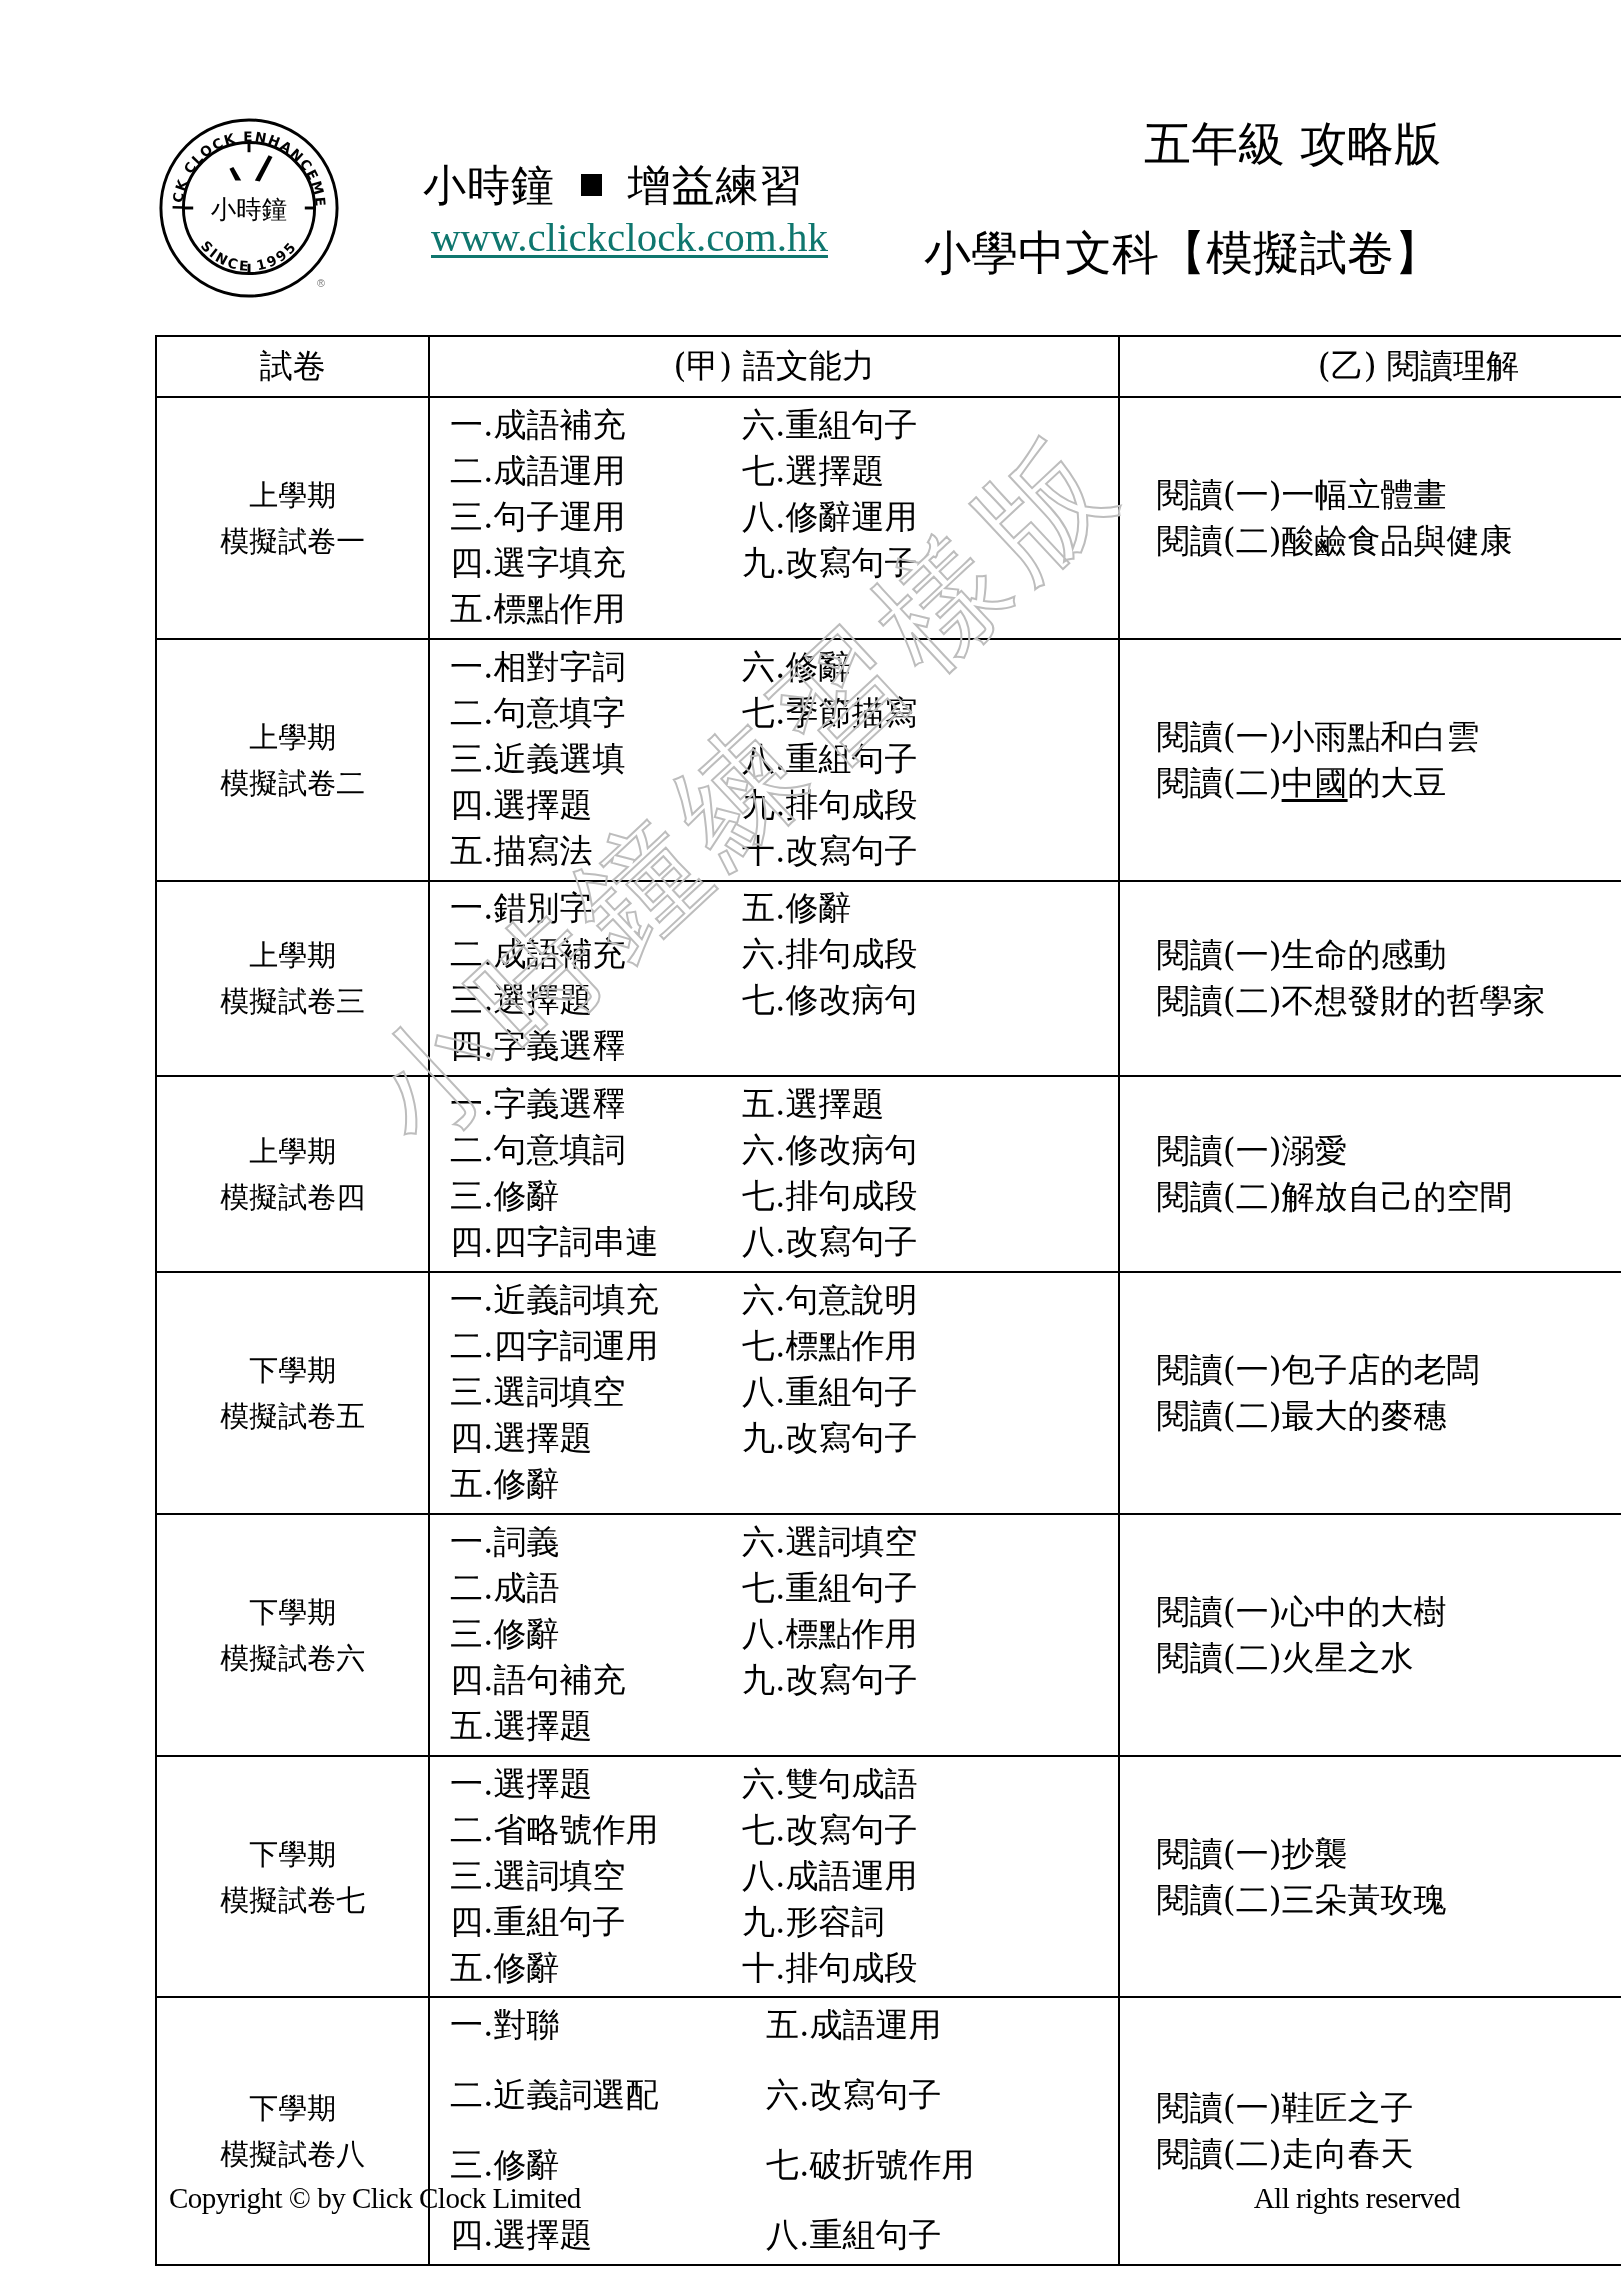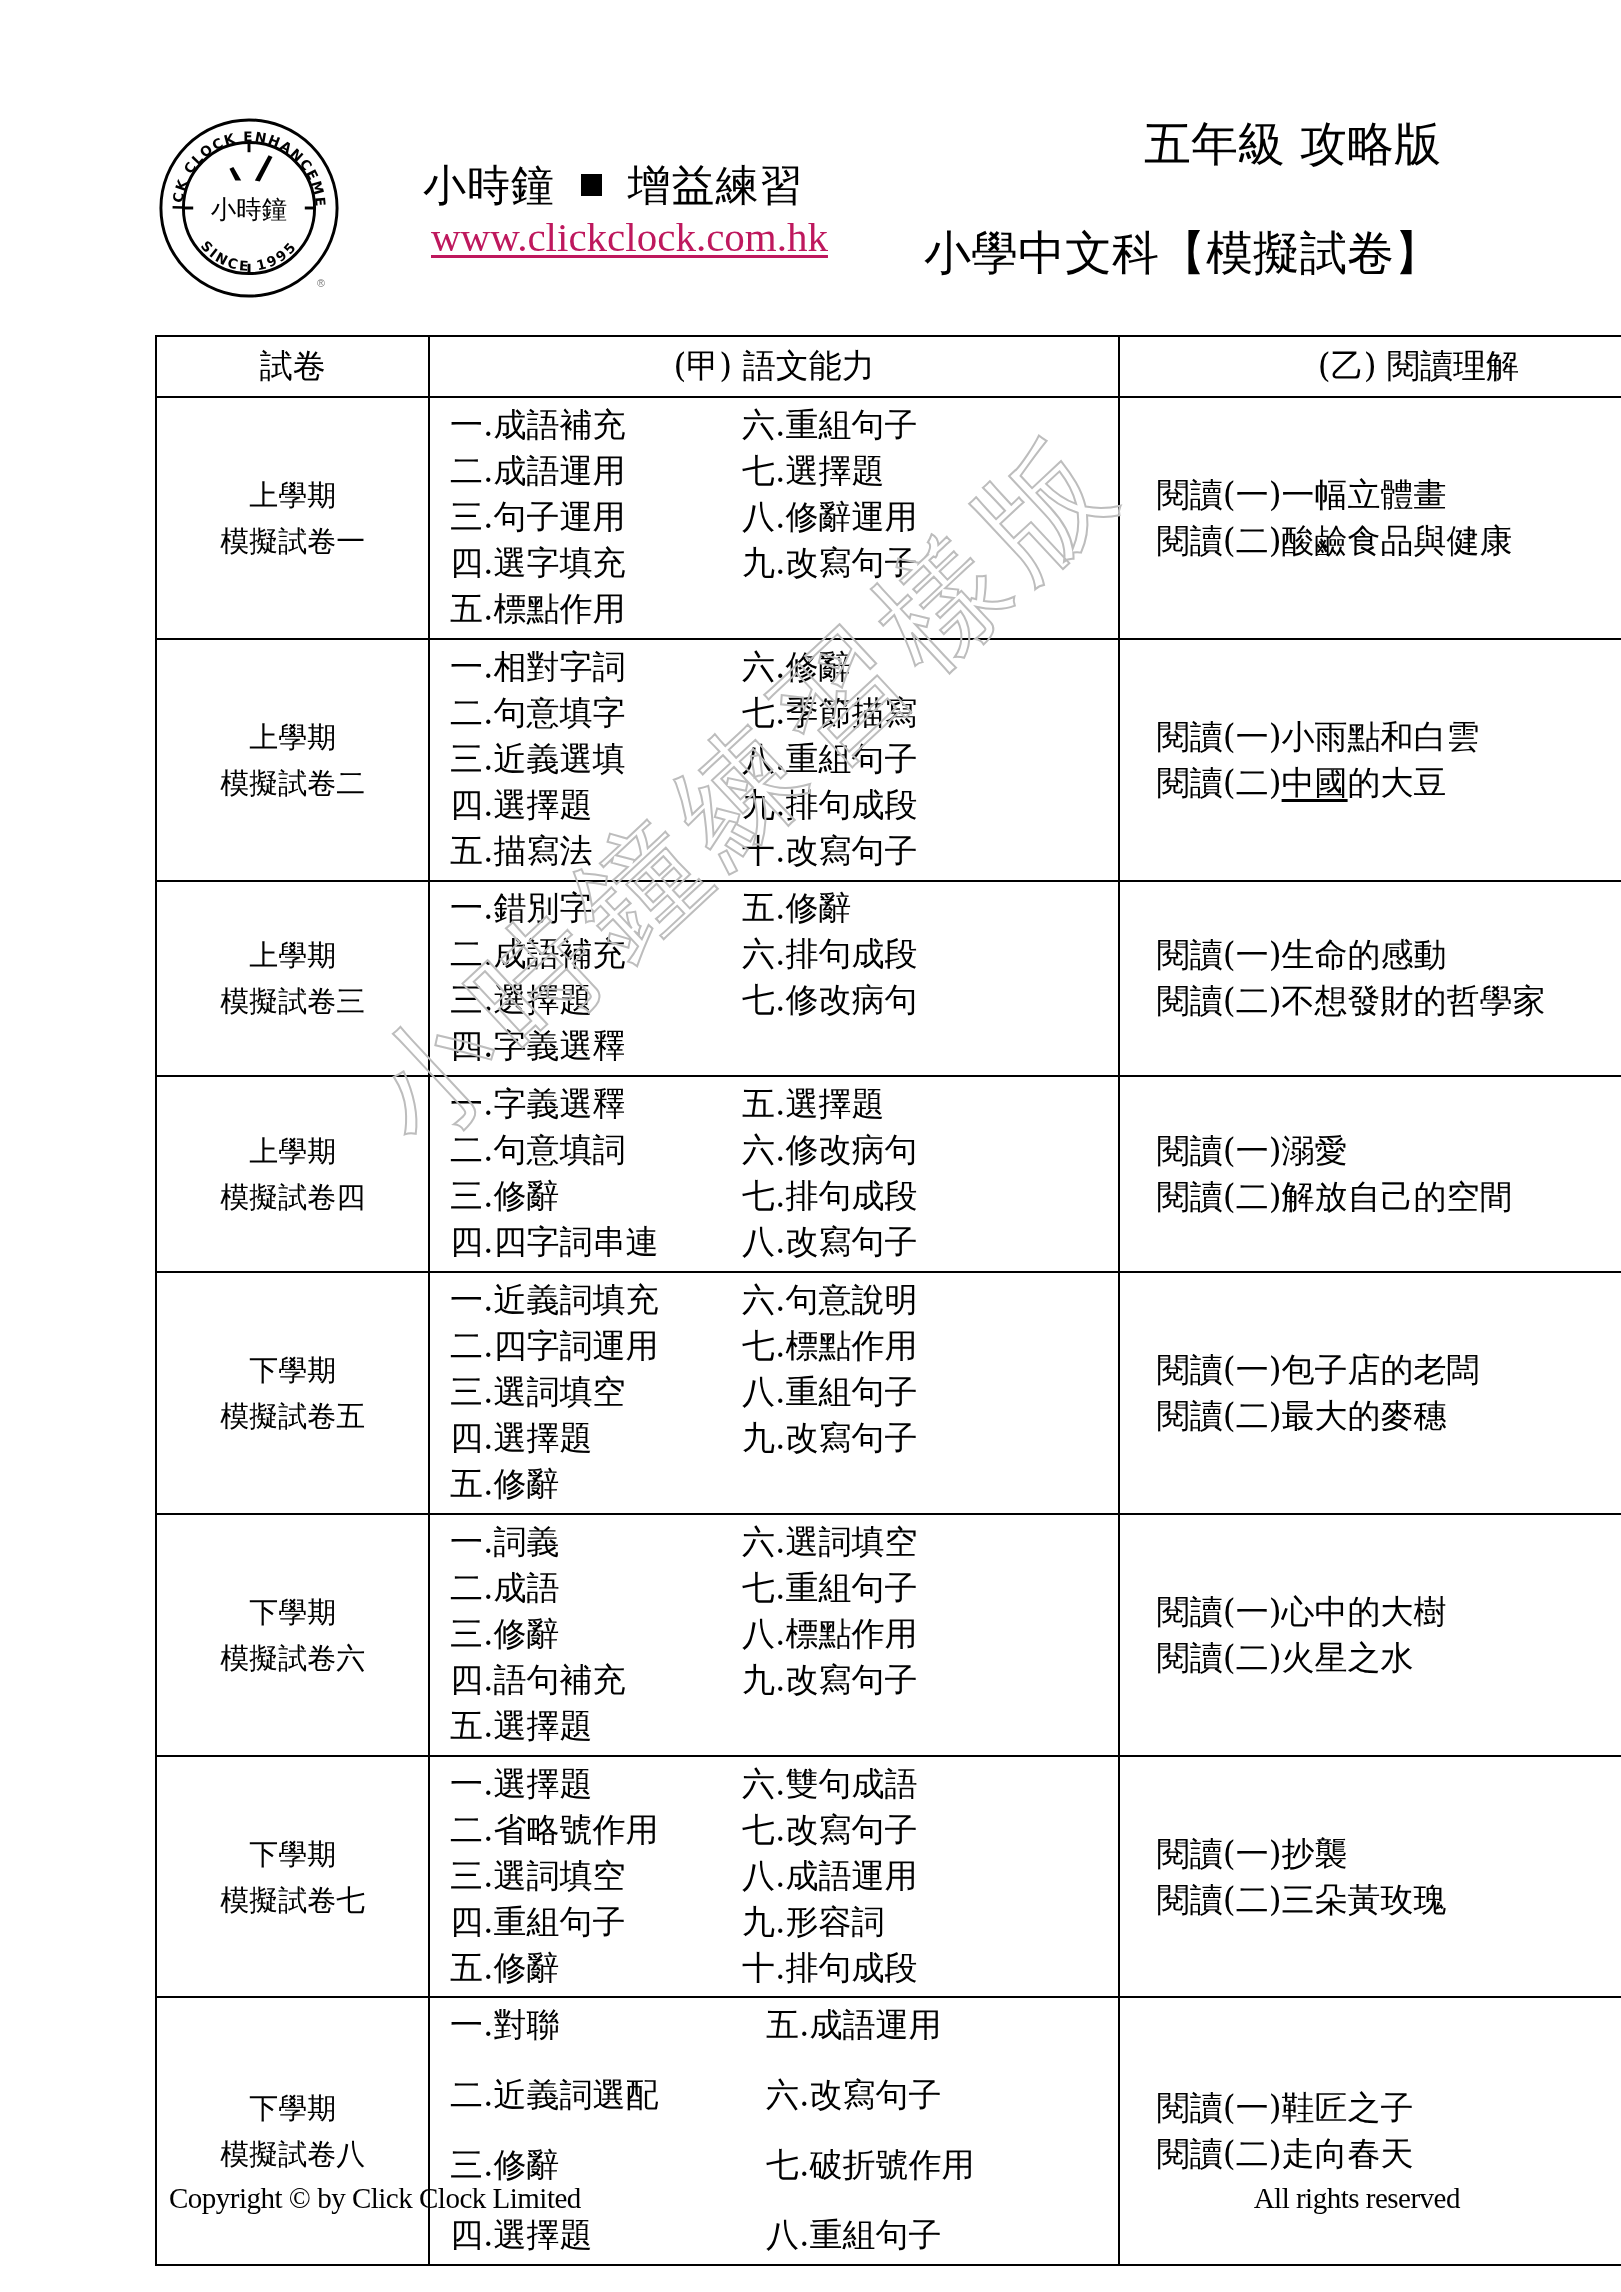--- a/index.html
+++ b/index.html
@@ -9,21 +9,21 @@
   }
   .abs { position: absolute; }
 
   
   .logo { left: 157px; top: 116px; width: 184px; height: 184px; }
   .logo svg { width: 184px; height: 184px; }
   .reg { left: 317px; top: 277px; font-size: 10.8px; color: #777; font-family: "Liberation Sans", sans-serif; }
 
   .brand-title { left: 423px; top: 156px; font-size: 43px; line-height: 59px; white-space: nowrap; letter-spacing: 1px; font-family: "DejaVu Serif", serif; }
   .brand-title .sq { display: inline-block; width: 21.6px; height: 21.6px; background: #000; vertical-align: middle; margin: 0 25.5px 7.8px 25.5px; }
-  .brand-url { left: 431px; top: 214px; font-size: 41px; line-height: 47px; color: #be185d; text-decoration: underline; text-decoration-thickness: 2.9px; text-underline-offset: 3.9px; font-family: "Liberation Serif", serif; white-space: nowrap; }
+  .brand-url { left: 431px; top: 214px; font-size: 41px; line-height: 47px; color: #0f766e; text-decoration: underline; text-decoration-thickness: 2.9px; text-underline-offset: 3.9px; font-family: "Liberation Serif", serif; white-space: nowrap; }
 
   .grade { right: 180px; top: 116px; font-size: 47px; line-height: 55px; white-space: nowrap; font-family: "DejaVu Serif", serif; }
   .subject { right: 180px; top: 223px; font-size: 47px; line-height: 59px; white-space: nowrap; font-family: "DejaVu Serif", serif; }
 
   
   .tbl {
     left: 155px; top: 335px; width: 1564px;
     border-collapse: collapse; table-layout: fixed;
   }
   .tbl td, .tbl th {

